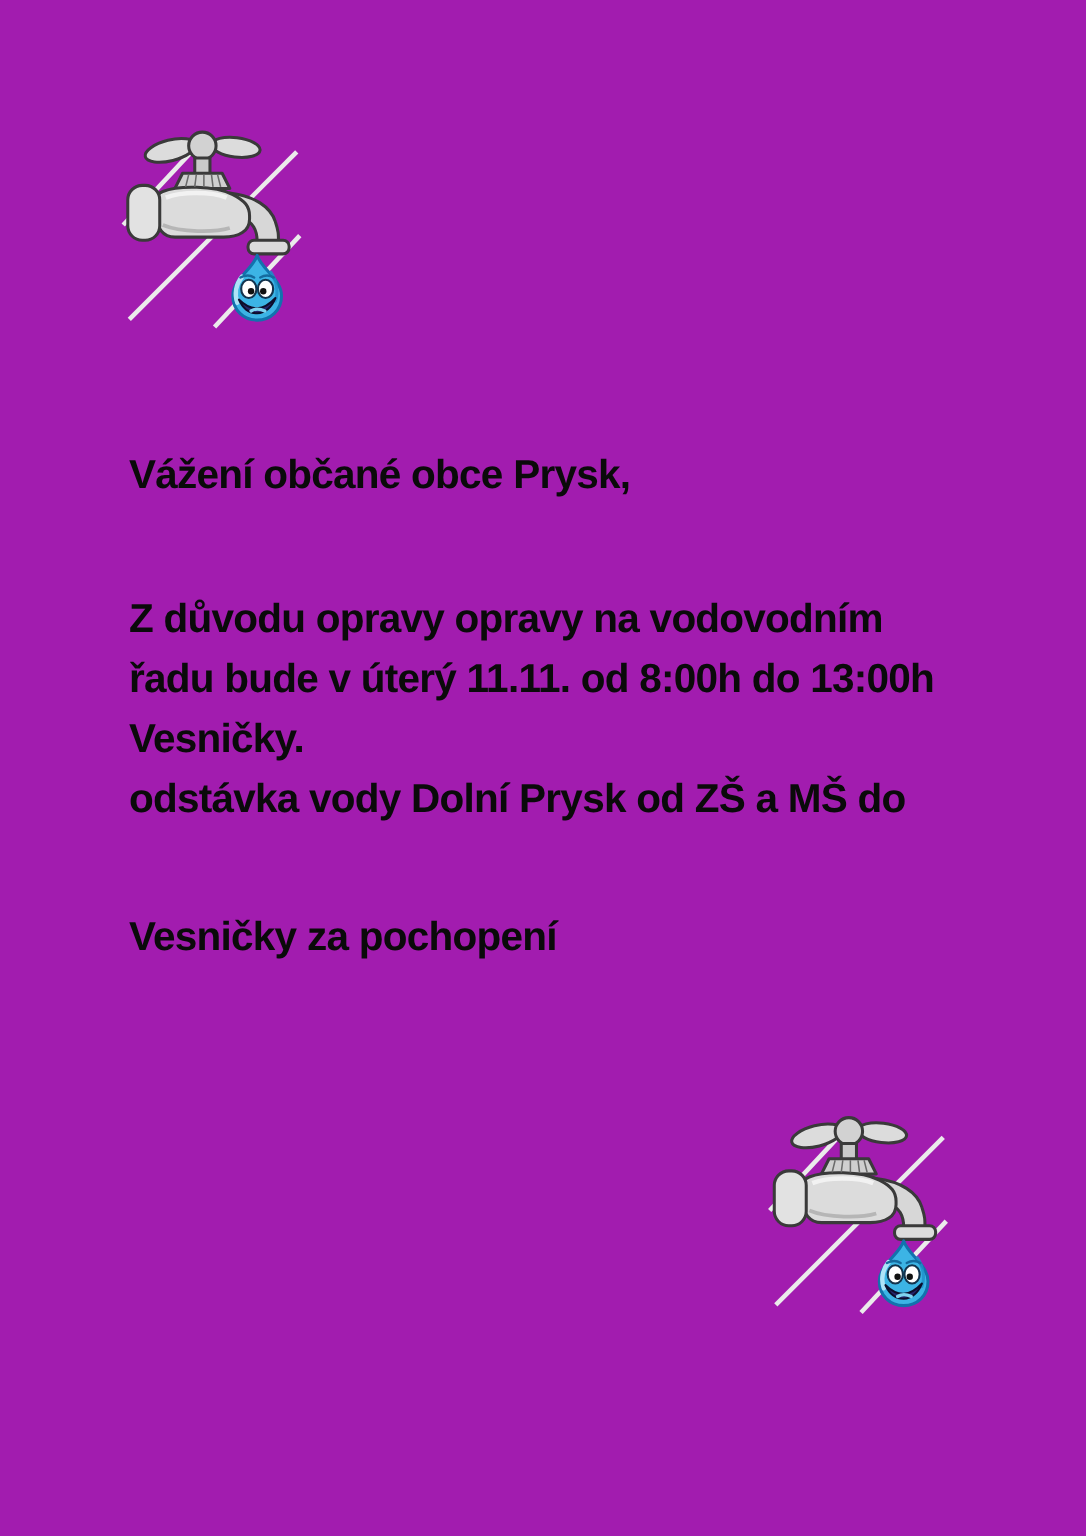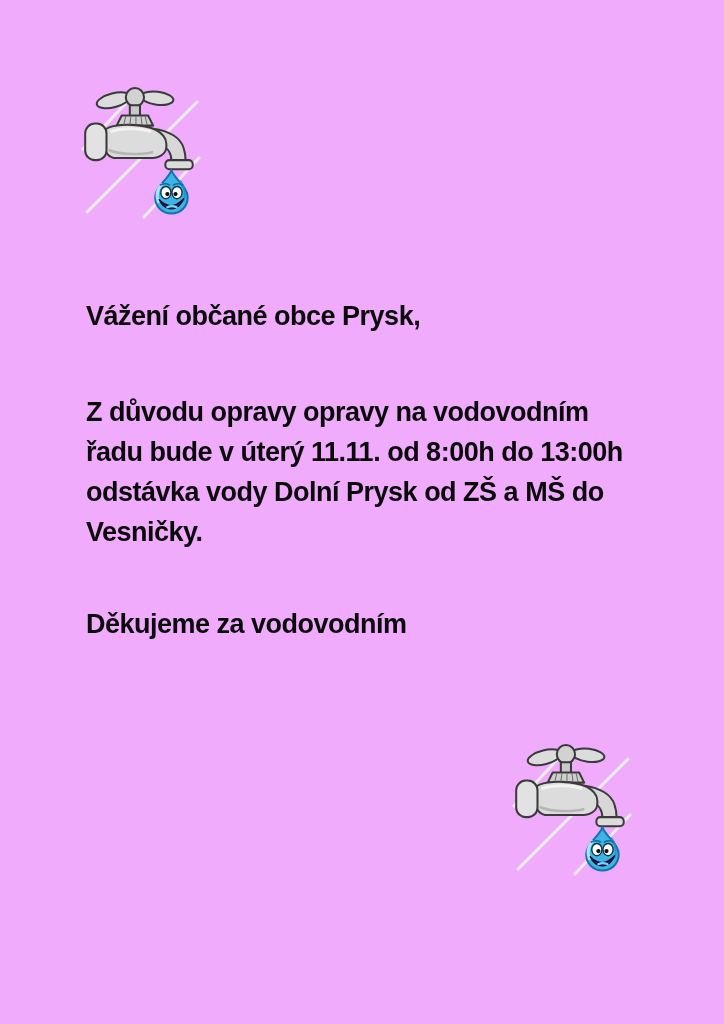--- a/index.html
+++ b/index.html
@@ -5,21 +5,21 @@
   html, body { margin: 0; padding: 0; }
   body {
     width: 724px; height: 1024px;
     background: #ffffff;
     position: relative;
     overflow: hidden;
     font-family: "Liberation Sans", sans-serif;
   }
   .page {
     position: absolute; inset: 0;
-    background: #f0abfc;
+    background: #a21caf;
   }
   .illus {
     position: absolute;
     width: 122px; height: 137px;
   }
   .illus svg { width: 100%; height: 100%; display: block; }
   .illus.top    { left: 80px;  top: 83px;  }
   .illus.bottom { left: 511px; top: 740px; }
   .txt {
     position: absolute;
@@ -97,25 +97,25 @@
     <svg viewBox="0 0 120 135">
       <use href="#faucet"></use>
     </svg>
   </div>
 
   <p class="txt greeting">Vážení občané obce Prysk,</p>
 
   <div class="para">
     <p class="txt">Z důvodu opravy opravy na vodovodním</p>
     <p class="txt">řadu bude v úterý 11.11. od 8:00h do 13:00h</p>
+    <p class="txt">Vesničky.</p>
     <p class="txt">odstávka vody Dolní Prysk od ZŠ a MŠ do</p>
-    <p class="txt">Vesničky.</p>
   </div>
 
-  <p class="txt closing">Děkujeme za vodovodním</p>
+  <p class="txt closing">Vesničky za pochopení</p>
 
   <div class="illus bottom">
     <svg viewBox="0 0 120 135">
       <use href="#faucet"></use>
     </svg>
   </div>
 
 </div>
 
 </body></html>

